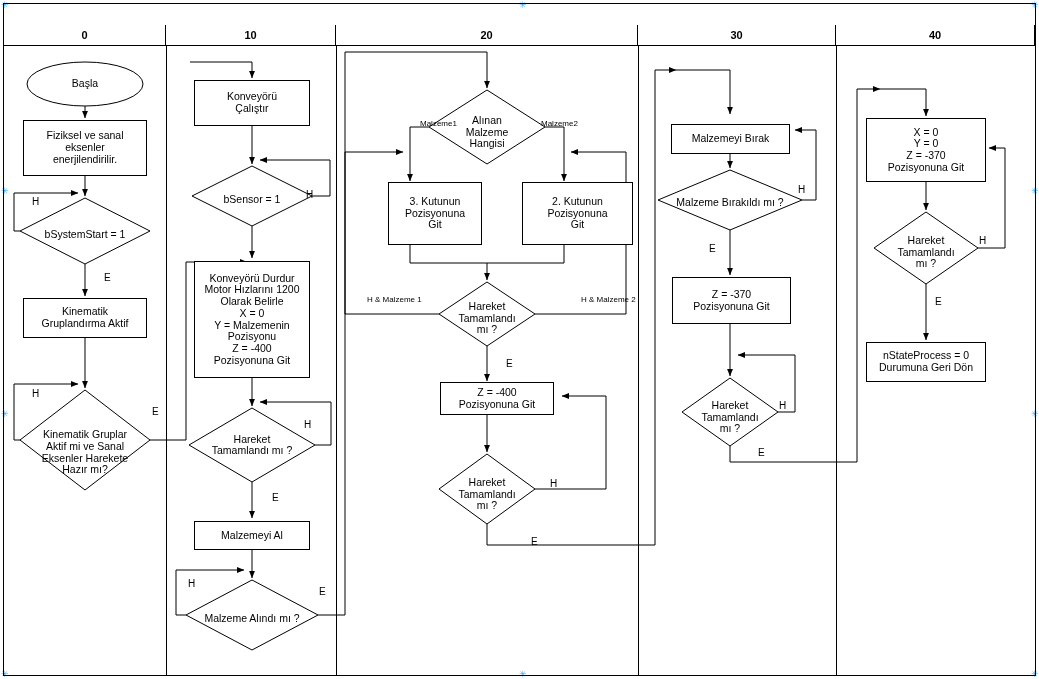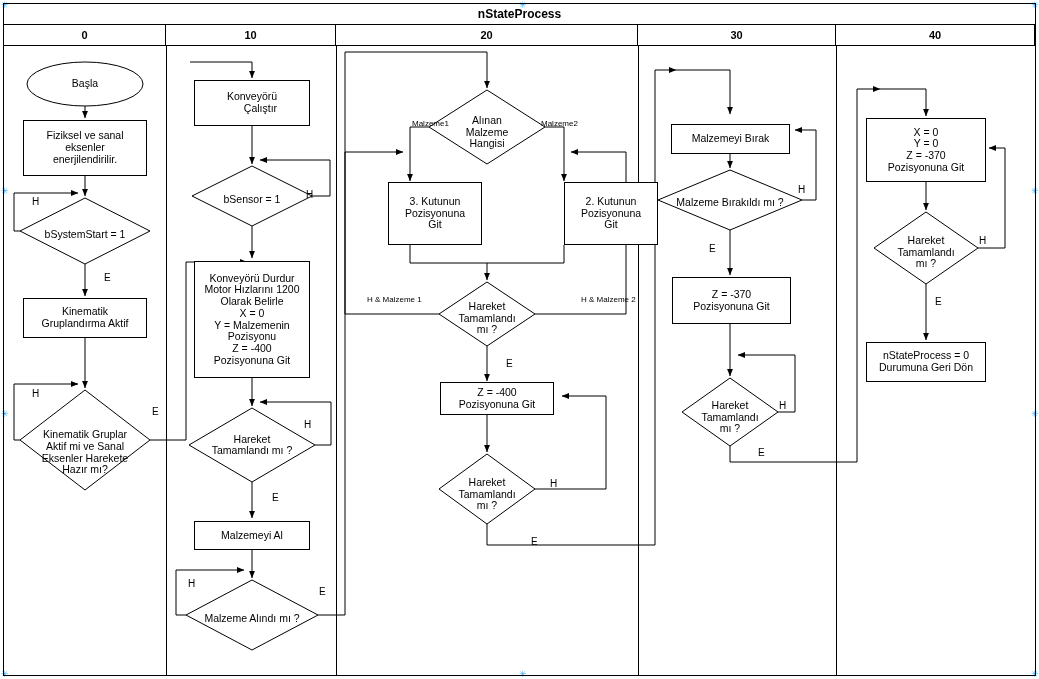--- a/index.html
+++ b/index.html
@@ -34,21 +34,20 @@
   <div class="tick" style="left:1px;top:187px;">✳</div>
   <div class="tick" style="left:1031px;top:187px;">✳</div>
   <div class="tick" style="left:1px;top:410px;">✳</div>
   <div class="tick" style="left:1031px;top:410px;">✳</div>
   <div class="tick" style="left:1px;top:670px;">✳</div>
   <div class="tick" style="left:519px;top:670px;">✳</div>
   <div class="tick" style="left:1031px;top:670px;">✳</div>
 
   <div id="frame"></div>
 
-  <div class="title-bar">nStateProcess</div>
 
   <div class="hdr-row">
     <div class="hdr-cell" style="left:0px;width:162px;">0</div>
     <div class="hdr-cell" style="left:162px;width:170px;">10</div>
     <div class="hdr-cell" style="left:332px;width:302px;">20</div>
     <div class="hdr-cell" style="left:634px;width:198px;">30</div>
     <div class="hdr-cell" style="left:832px;width:199px;">40</div>
   </div>
 
   <div class="col-div" style="left:166px;top:46px;height:630px;"></div>
@@ -190,21 +189,21 @@
   <div class="dectext" style="left:20px;top:406px;width:130px;height:70px;">
     <span style="white-space:pre-line;">Kinematik Gruplar
 Aktif mi ve Sanal
 Eksenler Harekete
 Hazır mı?</span>
   </div>
   <div class="lbl" style="left:32px;top:388px;">H</div>
   <div class="lbl" style="left:152px;top:406px;">E</div>
 
   <div class="node proc" style="left:194px;top:80px;width:116px;height:46px;">
-    <span style="white-space:pre-line;text-align:right;">Konveyörü
+    <span style="white-space:pre-line;">Konveyörü
 Çalıştır</span>
   </div>
 
   <div class="dectext" style="left:197px;top:186px;width:110px;height:20px;">
     <span>bSensor = 1</span>
   </div>
   <div class="lbl" style="left:306px;top:189px;">H</div>
 
   <div class="node proc" style="left:194px;top:261px;width:116px;height:117px;">
     <span style="white-space:pre-line;">Konveyörü Durdur
@@ -233,29 +232,29 @@
     <span>Malzeme Alındı mı ?</span>
   </div>
   <div class="lbl" style="left:188px;top:578px;">H</div>
   <div class="lbl" style="left:319px;top:586px;">E</div>
 
   <div class="dectext" style="left:447px;top:104px;width:80px;height:46px;">
     <span style="white-space:pre-line;">Alınan
 Malzeme
 Hangisi</span>
   </div>
-  <div class="lbl sm" style="left:388px;top:119px;padding-left:24px;">Malzeme1</div>
+  <div class="lbl sm" style="left:396px;top:119px;padding-left:24px;">Malzeme1</div>
   <div class="lbl sm" style="left:541px;top:119px;">Malzeme2</div>
 
   <div class="node proc" style="left:388px;top:182px;width:94px;height:63px;">
     <span style="white-space:pre-line;">3. Kutunun
 Pozisyonuna
 Git</span>
   </div>
-  <div class="node proc" style="left:522px;top:182px;width:94px;height:63px;margin-left:42px;">
+  <div class="node proc" style="left:522px;top:182px;width:111px;height:63px;">
     <span style="white-space:pre-line;">2. Kutunun
 Pozisyonuna
 Git</span>
   </div>
 
   <div class="dectext" style="left:452px;top:292px;width:70px;height:44px;">
     <span style="white-space:pre-line;">Hareket
 Tamamlandı
 mı ?</span>
   </div>

